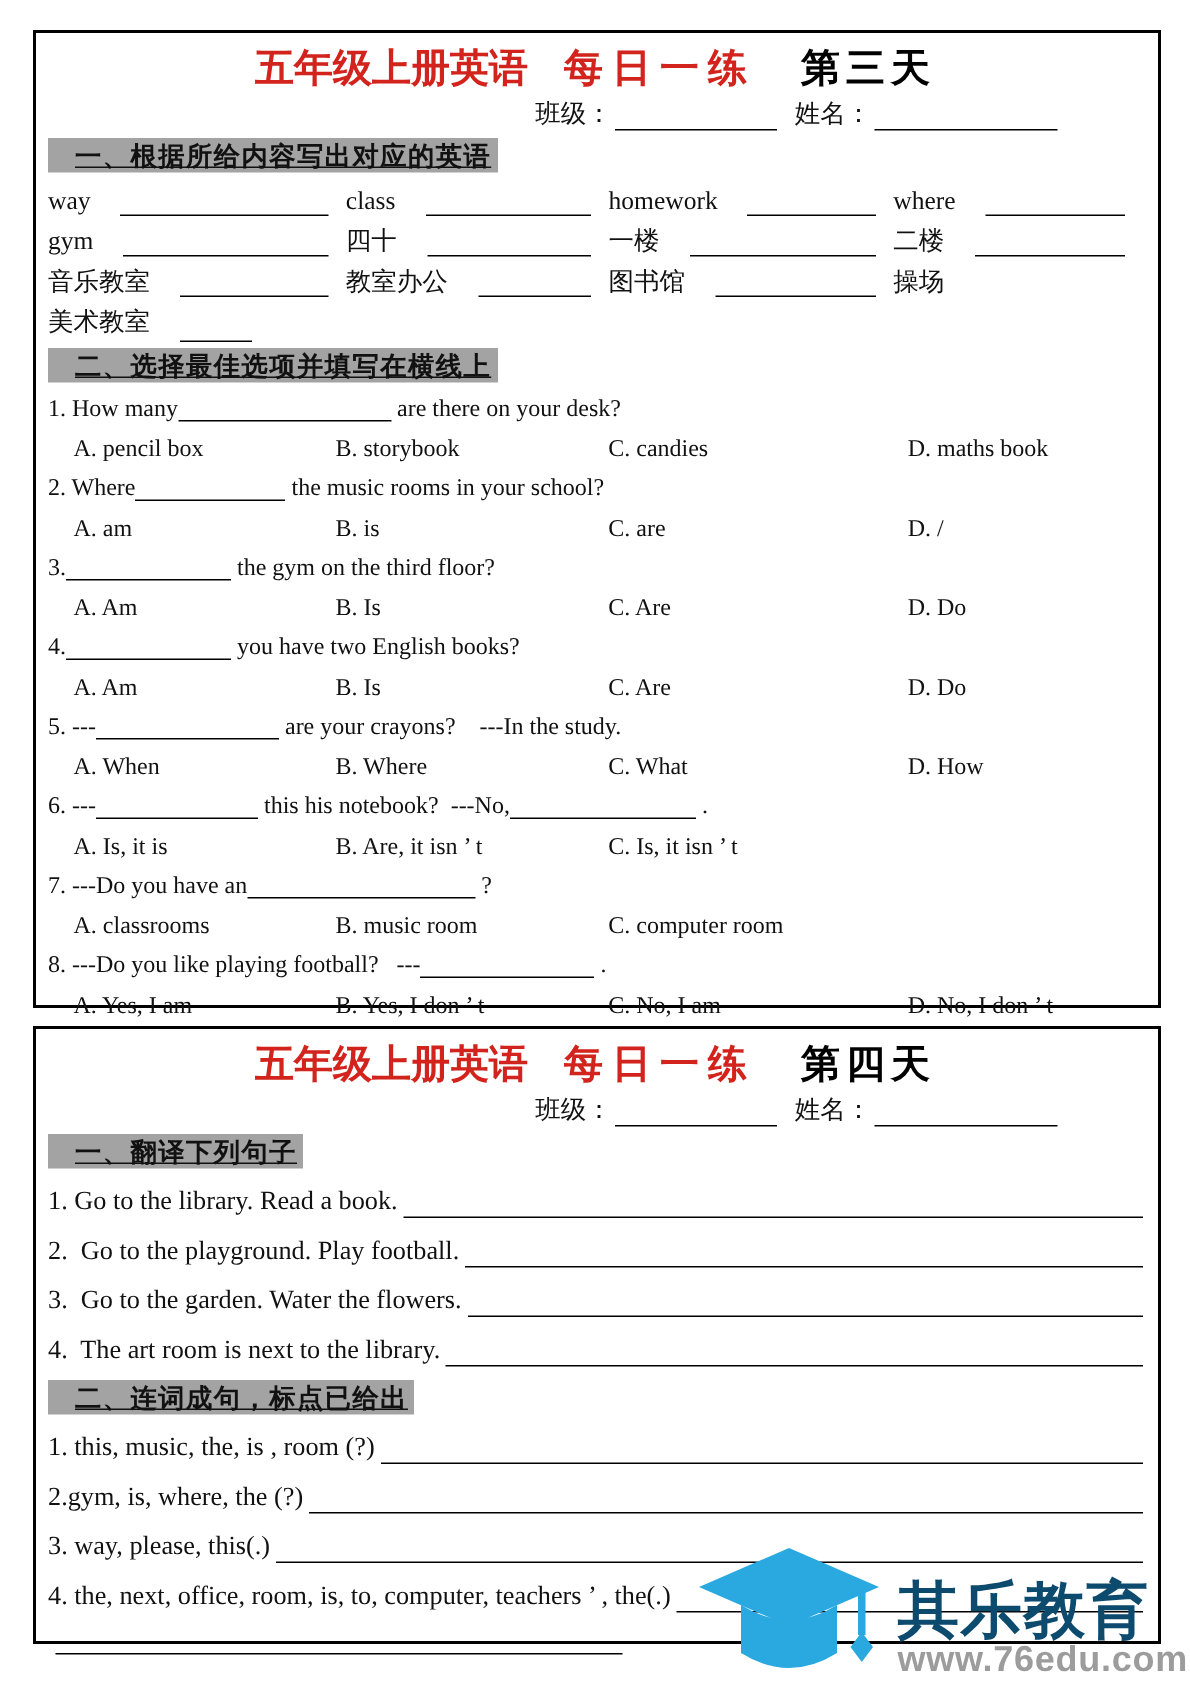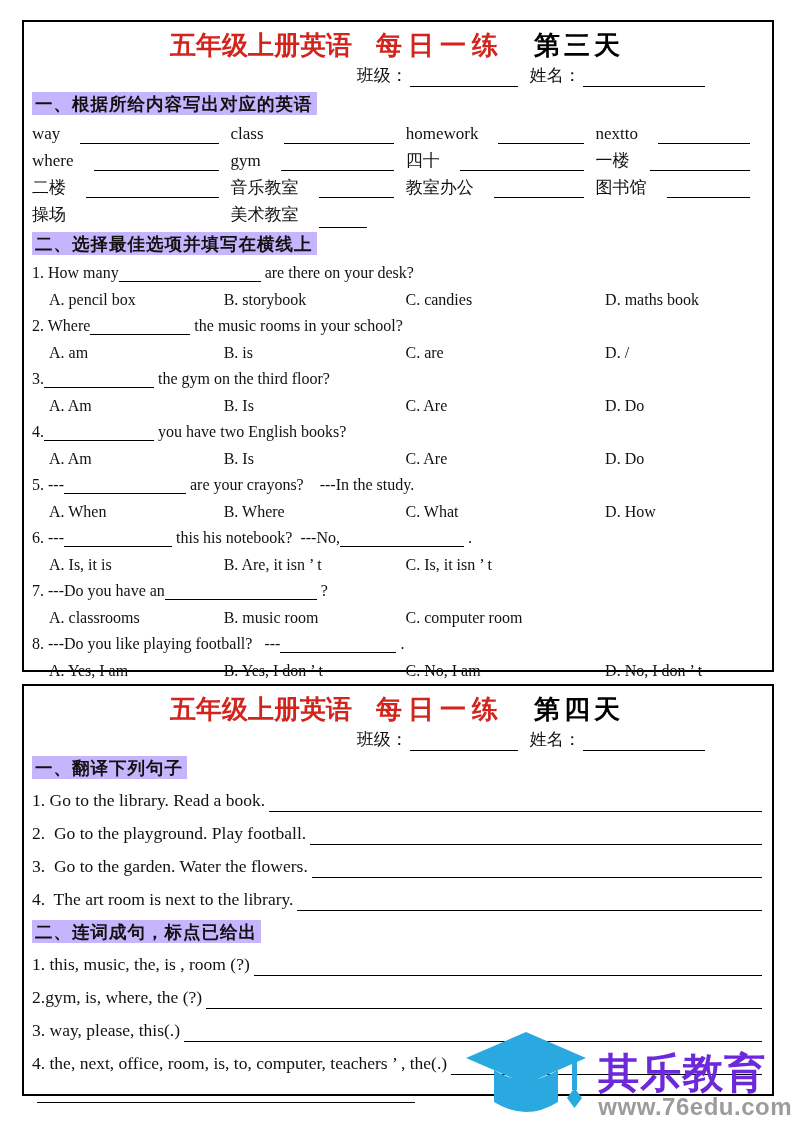--- a/index.html
+++ b/index.html
@@ -26,40 +26,40 @@
   .title-red { color: #d2241c; }
   .title-sub { letter-spacing: 6px; margin-left: 24px; }
   .title-day { color: #000; margin-left: 30px; letter-spacing: 4px; }
 
   .meta-row { display: flex; padding-left: 44.5%; font-size: 17px; line-height: 24px; }
   .meta-label { white-space: pre; }
   .meta-blank { border-bottom: 1.6px solid #000; width: 108px; margin: 0 12px 0 2px; transform: translateY(4px); height: 18px; }
   .meta-blank.second { width: 122px; margin-right: 0; }
 
   .sec-header { margin: 4px 0 3px; font-size: 17.5px; font-weight: 600; line-height: 25px; letter-spacing: 1px; }
-  .sec-header > span { background: #c4b5fd; padding: 2px 4px 1px 3px; }
+  .sec-header > span { background: #a3a3a3; padding: 2px 4px 1px 18px; text-decoration: underline; }
 
   .vocab-grid { display: grid; grid-template-columns: 27.2% 24% 26% 22.8%; font-size: 17px; }
   .vocab-cell { display: flex; line-height: 27px; padding-right: 12px; white-space: nowrap; gap: 16px; }
   .vocab-cell .blank { flex: 1; border-bottom: 1.6px solid #000; margin-left: 4px; height: 23px; align-self: flex-start; }
   .vocab-cell.short .blank { flex: 0 0 48px; height: 26px; }
 
   .question { font-size: 16px; }
   .q-stem { line-height: 26.5px; white-space: pre; }
   .q-blank { display: inline-block; border-bottom: 1.6px solid #000; transform: translateY(4px); height: 15px; }
   .q-opts { display: grid; grid-template-columns: 24.5% 25.5% 28% 22%; padding-left: 17px; line-height: 26.5px; white-space: pre; }
 
   .fill-row { display: flex; font-size: 17.5px; line-height: 33px; white-space: pre; }
   .fill-row .blank { flex: 1; border-bottom: 1.6px solid #000; align-self: flex-end; height: 25px; margin: 0 0 5px 4px; }
   .cont-line { width: 378px; border-bottom: 1.6px solid #000; height: 22px; margin-left: 5px; }
 
   .watermark { position: absolute; right: 1px; bottom: 2px; display: flex; align-items: flex-end; z-index: 5; }
   .wm-cap { margin-right: 4px; margin-bottom: -6px; }
   .wm-textcol { display: flex; flex-direction: column; align-items: flex-start; }
-  .wm-brand { color: #6d28d9; font-size: 41px; font-weight: bold; line-height: 42px; letter-spacing: 1px; font-family: "Liberation Sans", sans-serif; }
+  .wm-brand { color: #0c4a6e; font-size: 41px; font-weight: bold; line-height: 42px; letter-spacing: 1px; font-family: "Liberation Sans", sans-serif; }
   .wm-url { color: #9c9c9c; font-size: 24px; font-weight: bold; line-height: 26px; letter-spacing: 0.5px; font-family: "Liberation Sans", sans-serif; }
 </style>
 </head>
 <body>
 
 <div class="sheet sheet-1">
   <div class="title-row"><span class="title-red">五年级上册英语</span><span class="title-red title-sub">每日一练</span><span class="title-day">第三天</span></div>
 
   <div class="meta-row">
     <span class="meta-label">班级：</span>
@@ -74,24 +74,20 @@
     <div class="vocab-cell">
         <span>way</span>
         <span class="blank"></span>
       </div>
     <div class="vocab-cell">
         <span>class</span>
         <span class="blank"></span>
       </div>
     <div class="vocab-cell">
         <span>homework</span>
-        <span class="blank"></span>
-      </div>
-    <div class="vocab-cell">
-        <span>nextto</span>
         <span class="blank"></span>
       </div>
     <div class="vocab-cell">
         <span>where</span>
         <span class="blank"></span>
       </div>
     <div class="vocab-cell">
         <span>gym</span>
         <span class="blank"></span>
       </div>

